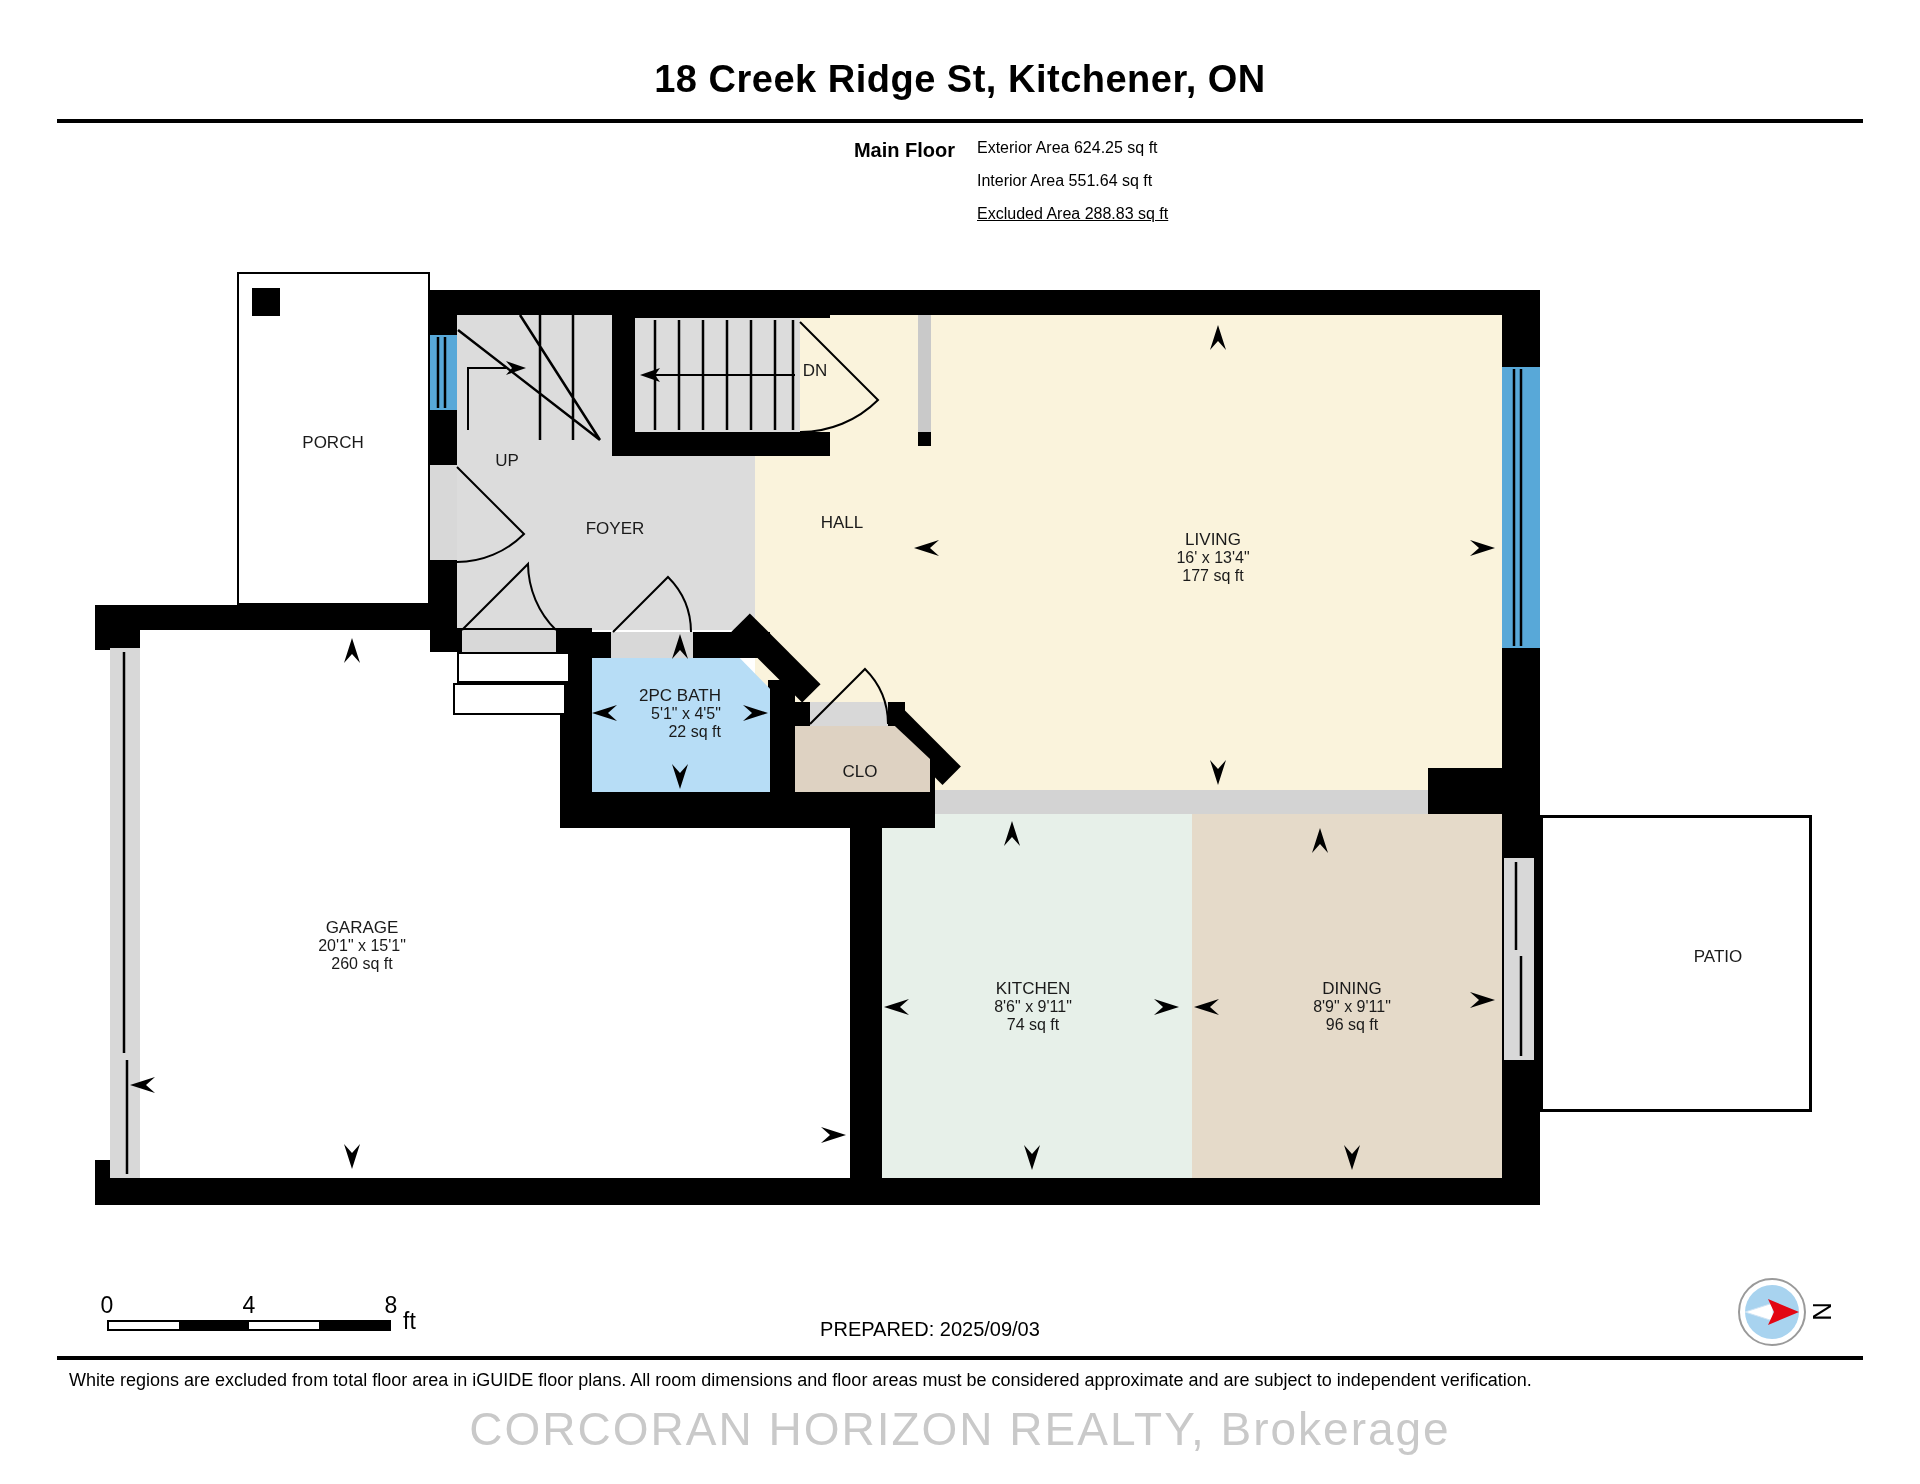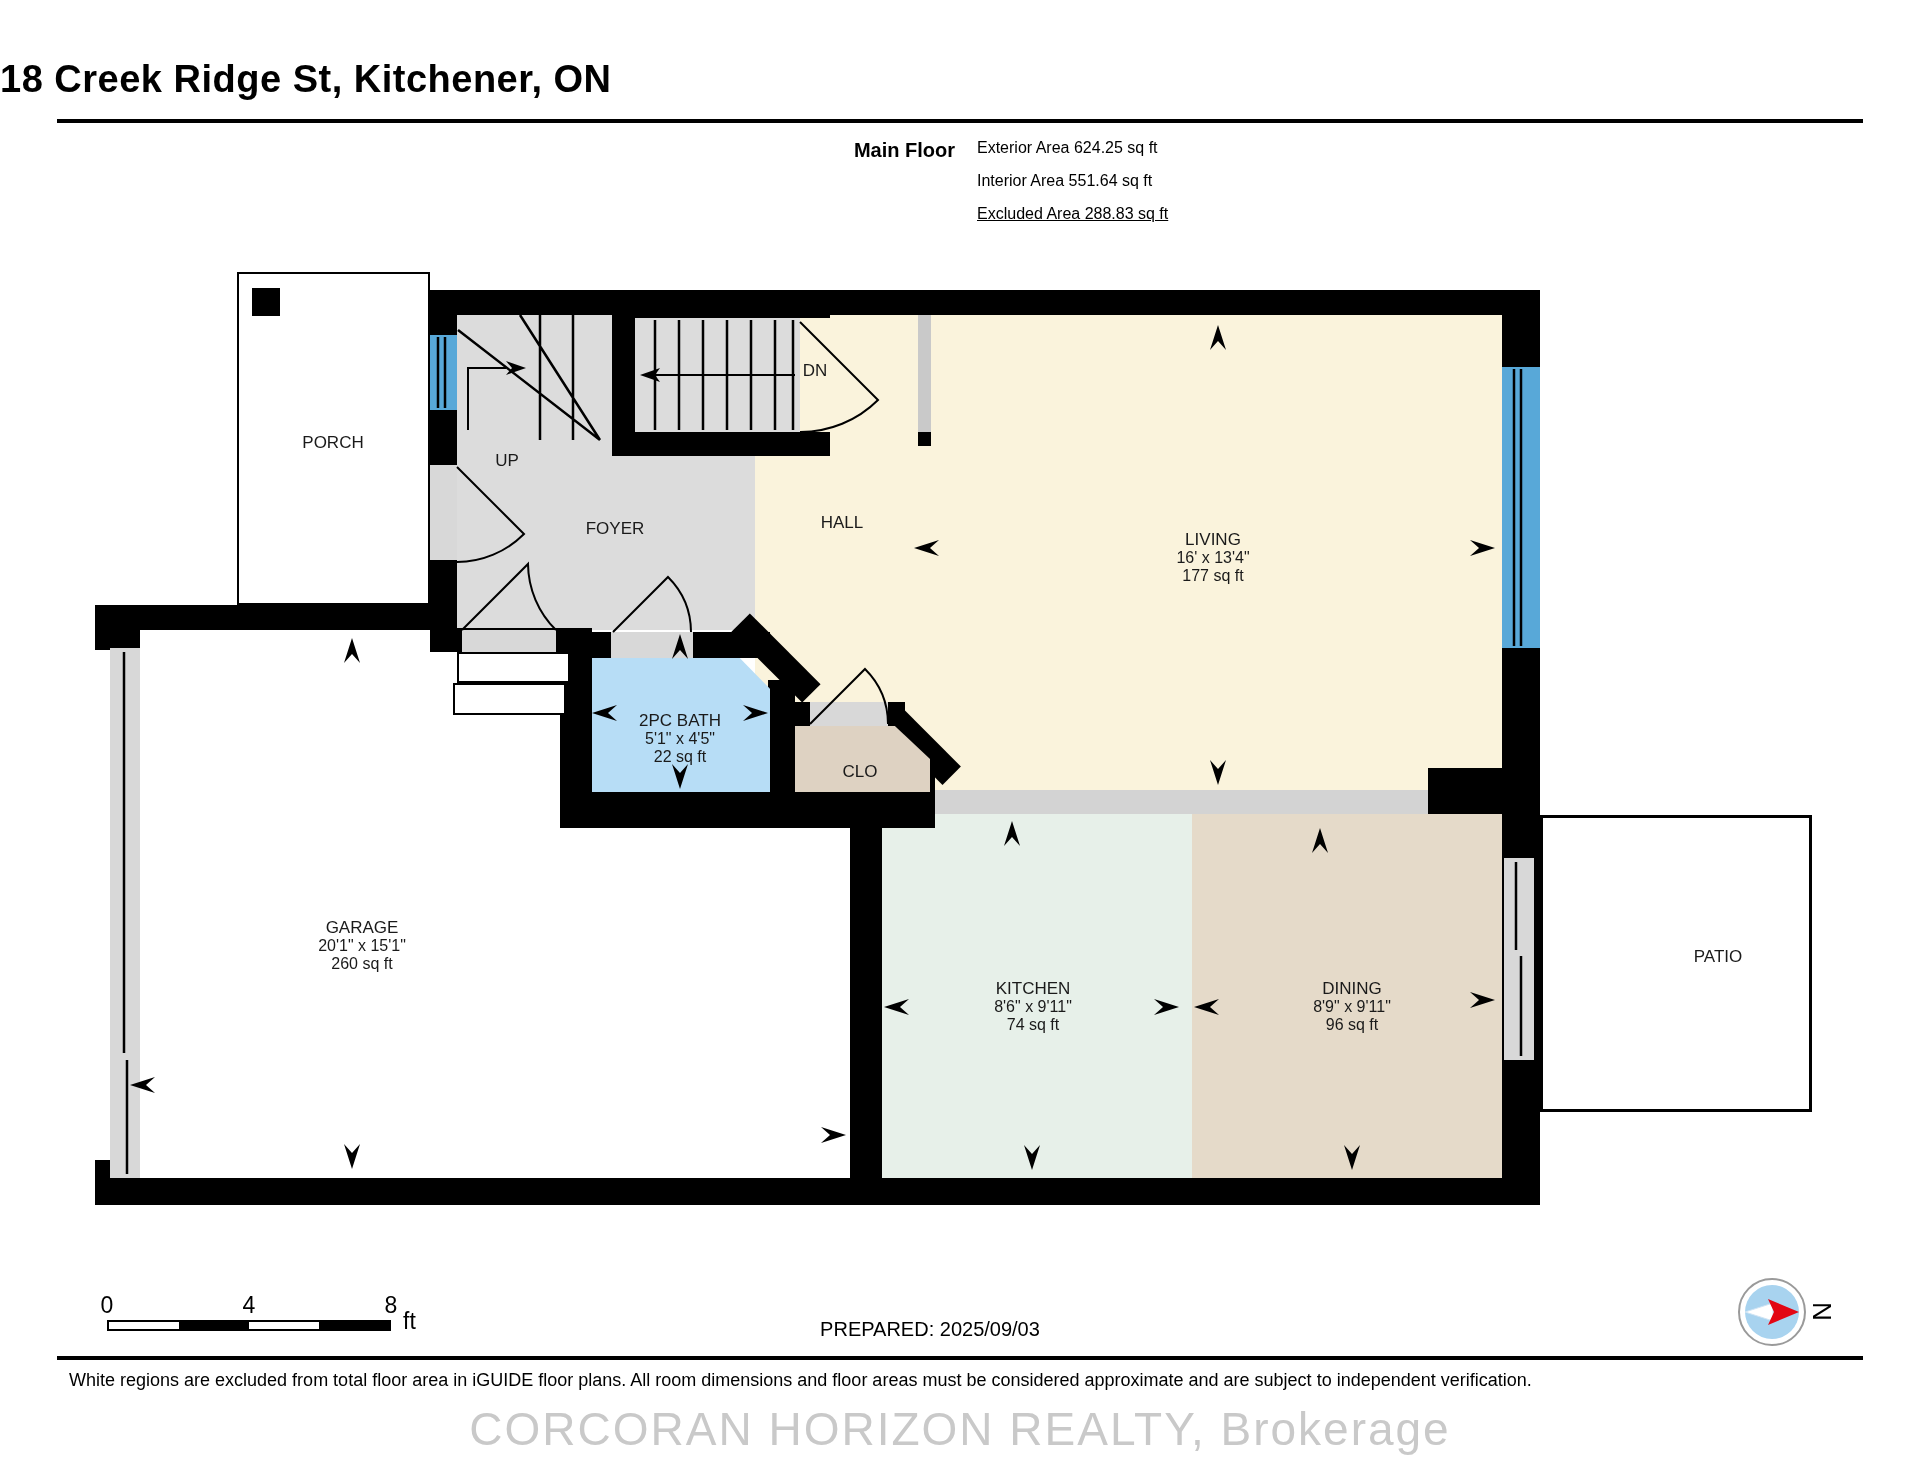--- a/index.html
+++ b/index.html
@@ -1,20 +1,20 @@
 <!DOCTYPE html>
 <html><head>
 <meta charset="utf-8">
 <style>
   html,body{margin:0;padding:0;background:#fff;}
   #page{position:relative;width:1920px;height:1484px;background:#fff;overflow:hidden;
         font-family:"Liberation Sans","DejaVu Sans",sans-serif;color:#000;}
   .abs{position:absolute;}
   
-  #title{left:0;top:58px;width:100%;font-size:38px;font-weight:bold;letter-spacing:.5px;}
+  #title{left:0;top:58px;width:100%;text-align:center;font-size:38px;font-weight:bold;letter-spacing:.5px;}
   .rule{background:#000;}
   #floor-label{left:655px;top:139px;width:300px;text-align:right;font-size:20px;font-weight:bold;}
   .hinfo{left:977px;width:500px;font-size:16px;}
   
   .wall{position:absolute;background:#000;}
   .room{position:absolute;}
   .gap{position:absolute;background:#d8d8d8;}
   .window{position:absolute;background:#58a8d8;}
   .steps{position:absolute;background:#fff;border:2px solid #000;box-sizing:border-box;}
   .rlabel{position:absolute;transform:translateX(-50%);text-align:center;font-size:17px;line-height:18px;color:#1a1a1a;white-space:nowrap;}
@@ -145,21 +145,21 @@
   <div class="rlabel" style="left:333px;top:434px;">PORCH</div>
   <div class="rlabel" style="left:615px;top:520px;">FOYER</div>
   <div class="rlabel" style="left:507px;top:452px;">UP</div>
   <div class="rlabel" style="left:815px;top:362px;">DN</div>
   <div class="rlabel" style="left:842px;top:514px;">HALL</div>
   <div class="rlabel" style="left:1213px;top:531px;">
     <div>LIVING</div>
     <div class="sub">16' x 13'4"</div>
     <div class="sub">177 sq ft</div>
   </div>
-  <div class="rlabel" style="left:680px;top:712px;">
+  <div class="rlabel" style="left:680px;top:687px;text-align:right;">
     <div>2PC BATH</div>
     <div class="sub">5'1" x 4'5"</div>
     <div class="sub">22 sq ft</div>
   </div>
   <div class="rlabel" style="left:860px;top:763px;">CLO</div>
   <div class="rlabel" style="left:362px;top:919px;">
     <div>GARAGE</div>
     <div class="sub">20'1" x 15'1"</div>
     <div class="sub">260 sq ft</div>
   </div>

